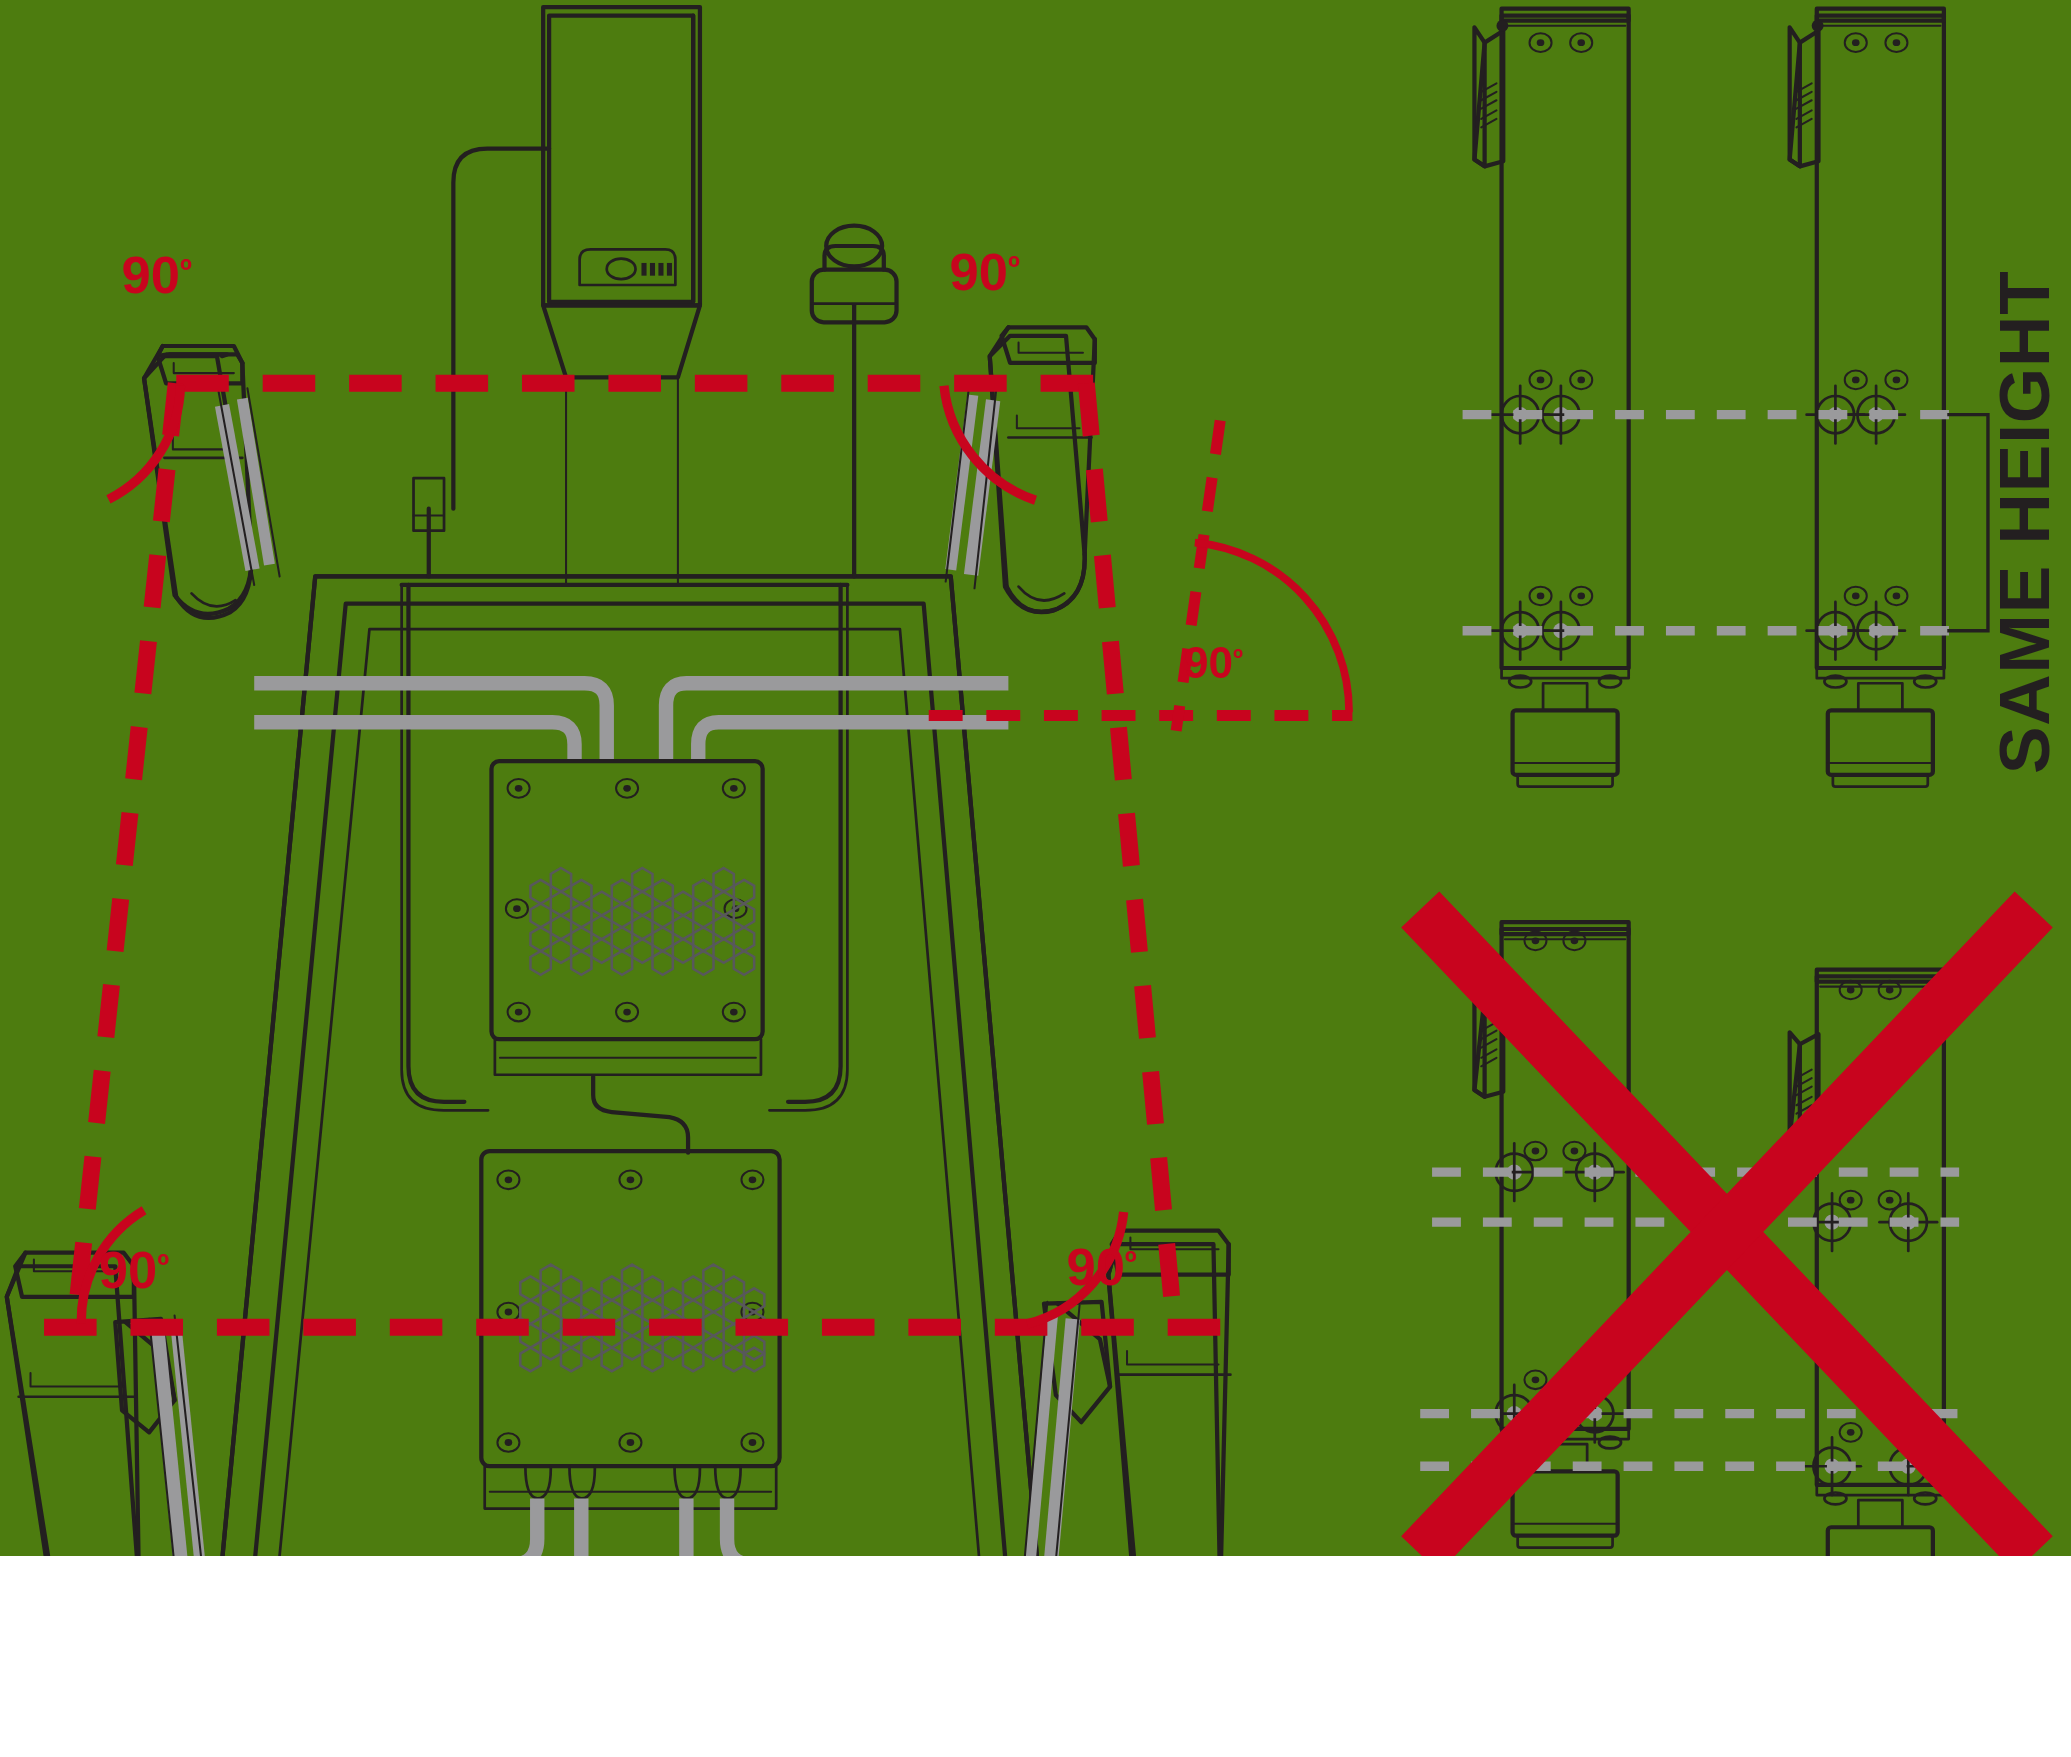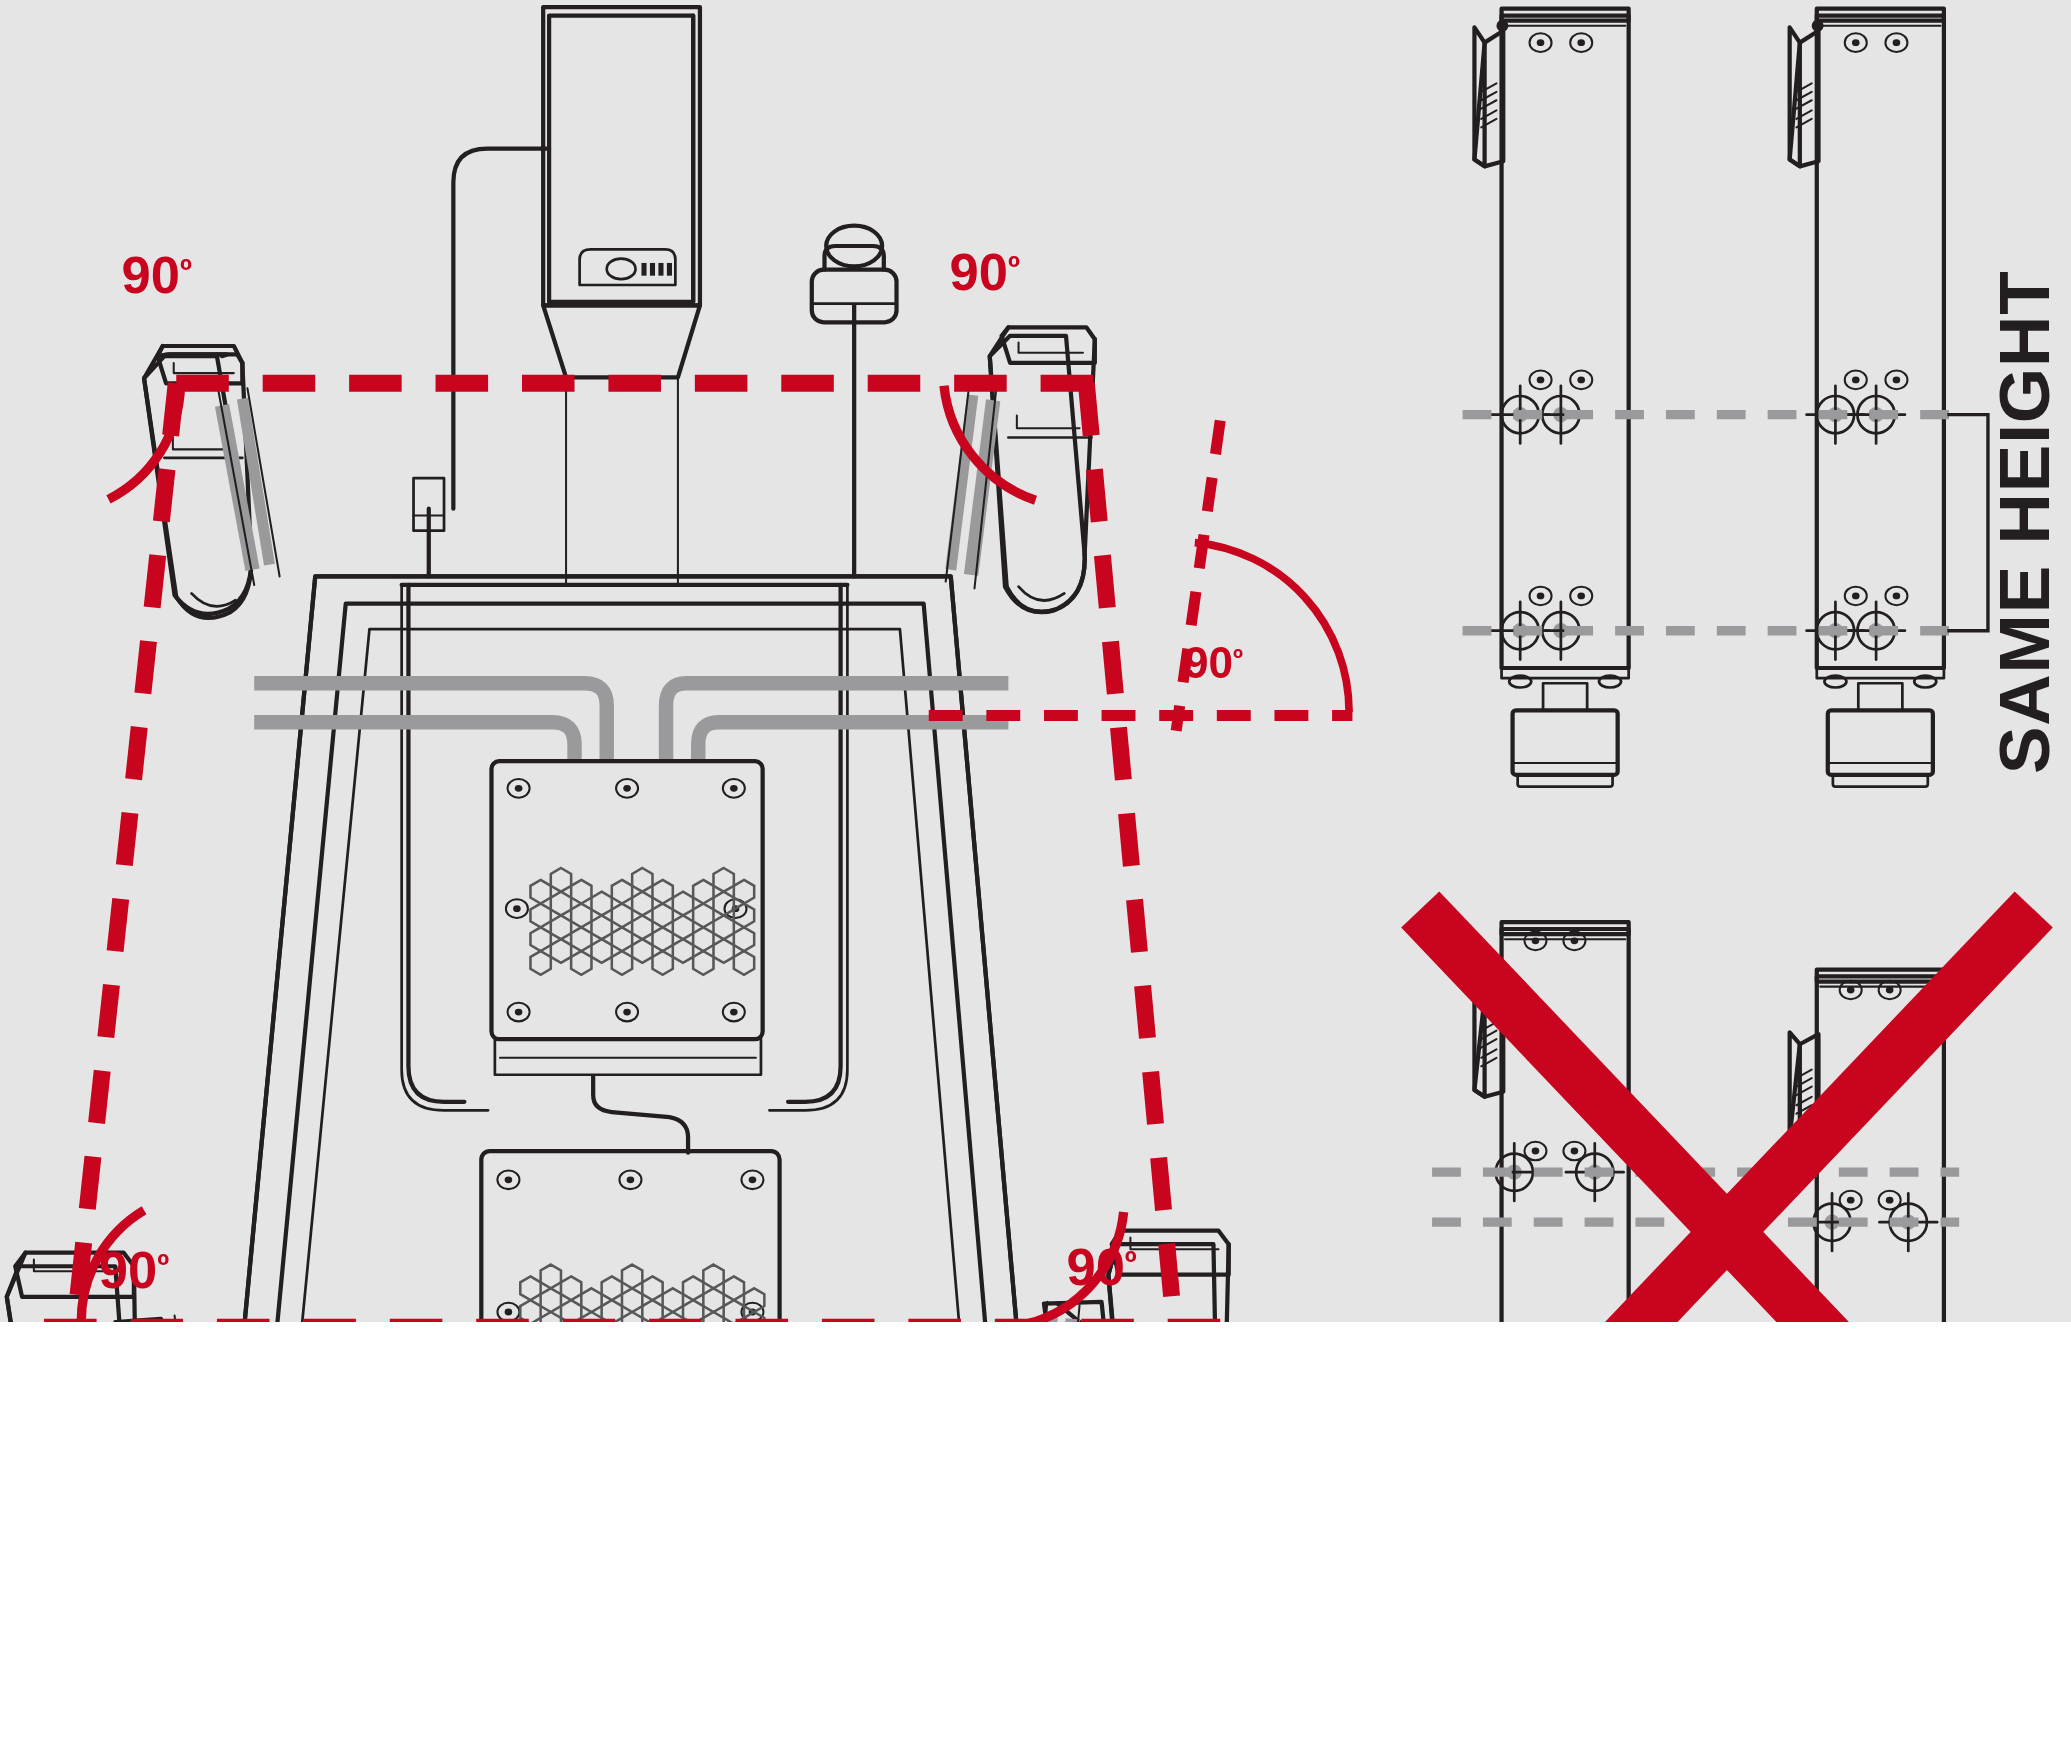--- a/index.html
+++ b/index.html
@@ -1,18 +1,18 @@
 <!DOCTYPE html>
 <html style="font-size:13.6px"><head>
 <meta charset="utf-8">
 <title>Machine Column Alignment Diagram</title>
 <style>
   html,body{margin:0;padding:0;background:#ffffff;}
   body{font-family:"Liberation Sans", sans-serif;}
-  #stage{position:relative;width:2071px;height:1322px;background:#e5e5e5;overflow:hidden;}
+  #stage{position:relative;width:2071px;height:1556px;background:#4d7c0f;overflow:hidden;}
   #stage svg{display:block;position:absolute;top:0;left:0;}
   .ln{fill:none;stroke:#231f20;stroke-width:5;stroke-linecap:round;stroke-linejoin:round;}
   .ln-thin{fill:none;stroke:#231f20;stroke-width:3.2;stroke-linecap:round;stroke-linejoin:round;}
   .ln-hair{fill:none;stroke:#231f20;stroke-width:2.4;stroke-linecap:round;stroke-linejoin:round;}
   .hose{fill:none;stroke:#9a9a9c;stroke-width:17;stroke-linecap:butt;stroke-linejoin:round;}
   .hose-s{fill:none;stroke:#9a9a9c;stroke-width:13;stroke-linecap:butt;stroke-linejoin:round;}
   .reddash{fill:none;stroke:#C8041E;stroke-width:20;stroke-linecap:butt;stroke-dasharray:62 40;}
   .reddash-thin{fill:none;stroke:#C8041E;stroke-width:13;stroke-linecap:butt;stroke-dasharray:40 28;}
   .redarc{fill:none;stroke:#C8041E;stroke-width:11;stroke-linecap:butt;}
   .redarc-thin{fill:none;stroke:#C8041E;stroke-width:9;stroke-linecap:butt;}

